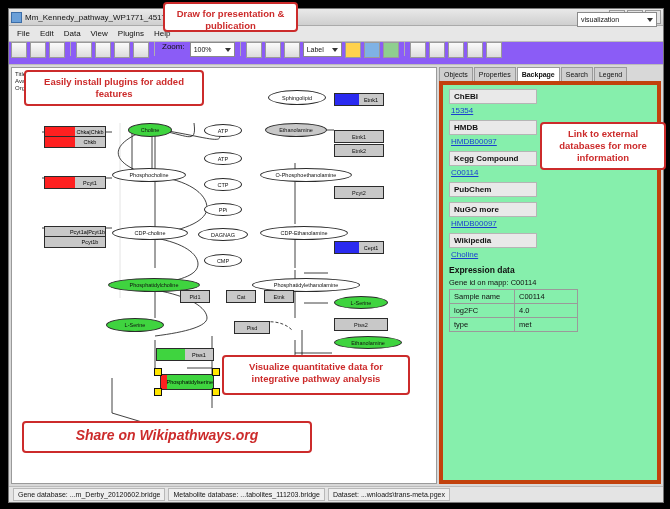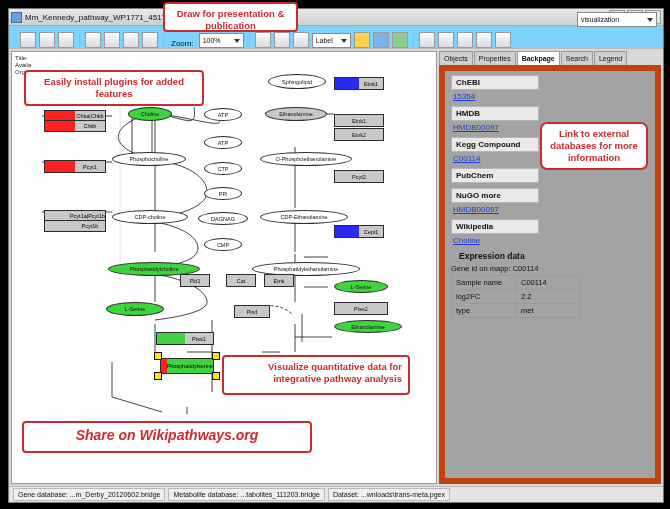--- a/index.html
+++ b/index.html
@@ -19,44 +19,44 @@
     font-size:8px;color:#111;padding:0 2px;
   }
   .titlebar .tico{width:9px;height:9px;background:#6a9fd8;border:1px solid #3b6da8;margin-right:3px;}
   .titlebar .ttxt{flex:1;white-space:nowrap;overflow:hidden;}
   .winbtns{display:flex;gap:2px;}
   .winbtn{width:14px;height:12px;background:#e4e4e4;border:1px solid #999;font-size:7px;line-height:11px;text-align:center;color:#222;}
   
   .menubar{height:15px;background:#e7e7e7;border-bottom:1px solid #bbb;display:flex;align-items:center;font-size:8px;padding-left:3px;}
   .menubar span{padding:0 5px;color:#111;}
   
-  .toolbar{height:22px;background:#7dd3fc;border-bottom:1px solid #bbb;display:flex;align-items:flex-end;padding:0 11px;gap:3px;}
+  .toolbar{height:22px;background:#8b5cf6;border-bottom:1px solid #bbb;display:flex;align-items:flex-start;padding:0 2px;gap:3px;}
   .tbtn{width:14px;height:14px;border:1px solid #9a9a9a;background:linear-gradient(#fbfbfb,#dcdcdc);}
   .tbtn.c1{background:#ffd24d;}
   .tbtn.c2{background:#7fb2e5;}
   .tbtn.c3{background:#8fce8f;}
   .sep{width:1px;height:14px;background:#b0b0b0;margin:0 2px;}
   .zlabel{font-size:8px;color:#111;margin:0 2px;}
   .zoombox{width:40px;height:13px;background:#fff;border:1px solid #8a8a8a;font-size:7px;line-height:13px;padding-left:2px;color:#111;}
   .combo{height:13px;background:#fff;border:1px solid #8a8a8a;font-size:7px;line-height:13px;padding-left:3px;color:#111;position:relative;}
   .combo::after{content:"";position:absolute;right:3px;top:5px;border-left:3px solid transparent;border-right:3px solid transparent;border-top:4px solid #333;}
   .vis-combo{position:absolute;right:6px;top:3px;width:75px;}
   
   .body{flex:1;display:flex;min-height:0;}
   .canvaswrap{flex:1;background:#fff;border:1px solid #9a9a9a;margin:2px;position:relative;overflow:hidden;}
   .sidepanel{width:222px;background:#d8d8d8;margin:2px 2px 2px 0;display:flex;flex-direction:column;}
   .tabs{display:flex;height:14px;font-size:7px;}
   .tab{background:#cfcfcf;border:1px solid #9a9a9a;border-bottom:none;padding:0 4px;line-height:13px;color:#111;margin-right:1px;}
   .tab.active{background:#fff;font-weight:bold;}
-  .panelbody{flex:1;background:#a3a3a3;border:6px solid #c2410c;overflow:hidden;padding:4px 6px;font-size:8px;color:#111;}
+  .panelbody{flex:1;background:#86efac;border:4px solid #c2410c;overflow:hidden;padding:4px 6px;font-size:8px;color:#111;}
   .sect{margin-bottom:5px;}
   .secthead{background:#e9e9e9;border:1px solid #b5b5b5;font-weight:bold;font-size:8px;padding:2px 4px;display:inline-block;min-width:78px;}
   .sectval{padding:2px 2px 0 2px;font-size:8px;}
   .link{color:#1a3fd0;text-decoration:underline;}
-  .exprhead{font-weight:bold;font-size:8.5px;margin:6px 8px 3px;}
+  .exprhead{font-weight:bold;font-size:8.5px;margin:6px 0 3px;}
   .geneid{font-size:7.5px;margin-bottom:2px;}
   table.expr{border-collapse:collapse;font-size:7.5px;}
   table.expr td{border:1px solid #9a9a9a;padding:1px 4px;height:11px;}
   table.expr td.k{width:56px;}
   table.expr td.v{width:54px;}
   
   .statusbar{height:15px;background:#e4e4e4;border-top:1px solid #bbb;display:flex;align-items:center;font-size:7px;color:#111;padding:0 4px;}
   .statusbar .cell{border:1px solid #b8b8b8;background:#efefef;padding:0 4px;line-height:11px;margin-right:3px;}
   
   .canvas-meta{position:absolute;left:3px;top:3px;font-size:6px;color:#222;line-height:7px;}
@@ -85,20 +85,28 @@
   <div class="titlebar">
     <div class="tico"></div>
     <div class="ttxt">Mm_Kennedy_pathway_WP1771_45176.gpml - PathVisio</div>
     <div class="winbtns">
       <div class="winbtn">_</div>
       <div class="winbtn">□</div>
       <div class="winbtn">✕</div>
     </div>
   </div>
 
+  <div class="menubar">
+    <span>File</span>
+    <span>Edit</span>
+    <span>Data</span>
+    <span>View</span>
+    <span>Plugins</span>
+    <span>Help</span>
+  </div>
 
   <div class="toolbar">
     <div class="tbtn"></div>
     <div class="tbtn"></div>
     <div class="tbtn"></div>
     <div class="sep"></div>
     <div class="tbtn"></div>
     <div class="tbtn"></div>
     <div class="tbtn"></div>
     <div class="tbtn"></div>
@@ -336,21 +344,21 @@
         <div class="exprhead">Expression data</div>
         <div class="geneid">Gene id on mapp: C00114</div>
         <table class="expr">
           <tbody>
               <tr>
             <td class="k">Sample name</td>
             <td class="v">C00114</td>
           </tr>
           <tr>
             <td class="k">log2FC</td>
-            <td class="v">2.2</td>
+            <td class="v">4.0</td>
           </tr>
           <tr>
             <td class="k">type</td>
             <td class="v">met</td>
           </tr>
         </tbody>
           </table>
 
       </div>
     </div>
@@ -358,15 +366,15 @@
 
   <div class="statusbar">
     <div class="cell">Gene database: ...m_Derby_20120602.bridge</div>
     <div class="cell">Metabolite database: ...tabolites_111203.bridge</div>
     <div class="cell">Dataset: ...wnloads\trans-meta.pgex</div>
   </div>
 </div>
 
 <div class="callout" style="left:163px;top:2px;width:135px;height:30px;">Draw for presentation &amp; publication</div>
 <div class="callout" style="left:24px;top:70px;width:180px;height:36px;">Easily install plugins for added features</div>
-<div class="callout" style="left:540px;top:122px;width:108px;height:48px;border-radius:7px;">Link  to external databases  for more information</div>
-<div class="callout" style="left:222px;top:355px;width:188px;height:40px;text-align:right;">Visualize quantitative data  for integrative pathway analysis</div>
+<div class="callout" style="left:540px;top:122px;width:126px;height:48px;">Link  to external databases  for more information</div>
+<div class="callout" style="left:222px;top:355px;width:188px;height:40px;">Visualize quantitative data  for integrative pathway analysis</div>
 <div class="callout big" style="left:22px;top:421px;width:290px;height:32px;">Share on Wikipathways.org</div>
 
 </body></html>

